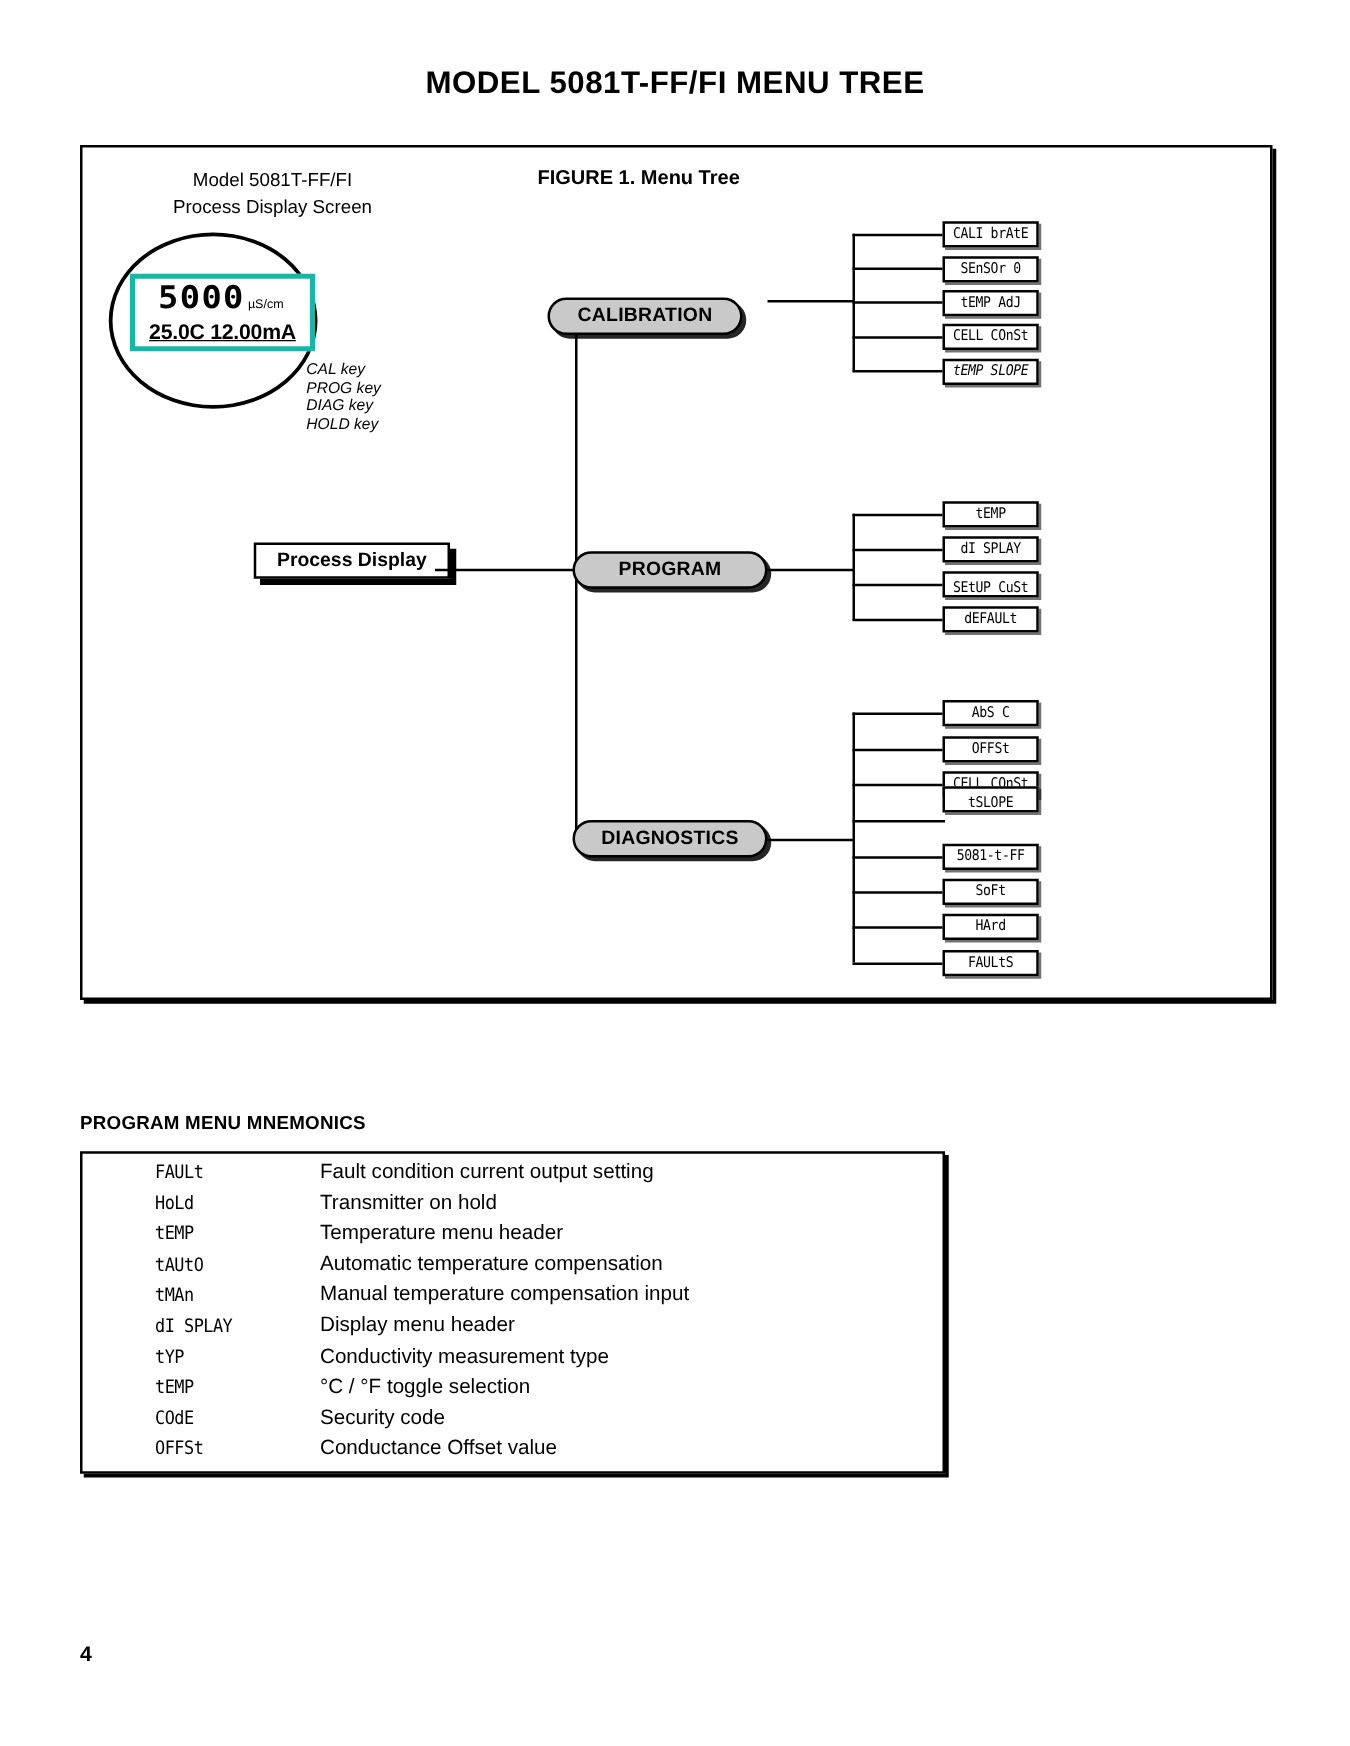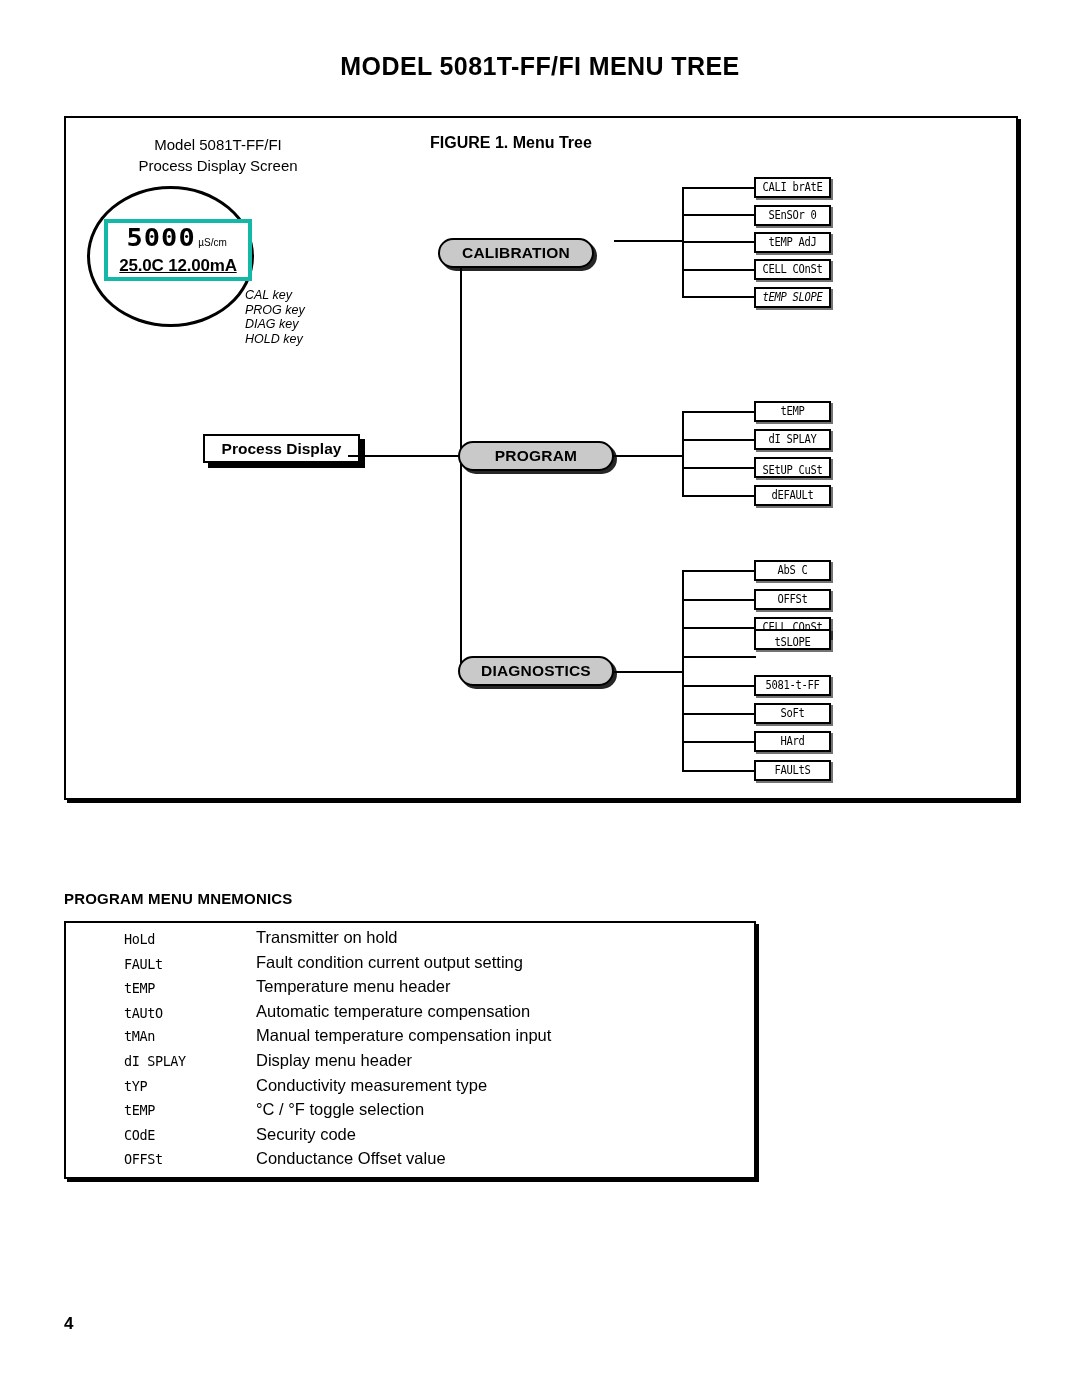--- a/index.html
+++ b/index.html
@@ -367,28 +367,28 @@
 <div class="leaf-box" style="top:731px;">
     <span class="seg-text">HArd</span>
   </div>
 <div class="leaf-box" style="top:760px;">
     <span class="seg-text">FAULtS</span>
   </div>
 
 <div id="mnemonics-heading">PROGRAM MENU MNEMONICS</div>
 <div id="mnemonics-table">
   <div class="mnemonic-row">
+    <span class="mnemonic-code">FAULt</span>
+    <span class="mnemonic-desc">Fault condition current output setting</span>
+  </div>
+  <div class="mnemonic-row">
     <span class="mnemonic-code">HoLd</span>
     <span class="mnemonic-desc">Transmitter on hold</span>
   </div>
   <div class="mnemonic-row">
-    <span class="mnemonic-code">FAULt</span>
-    <span class="mnemonic-desc">Fault condition current output setting</span>
-  </div>
-  <div class="mnemonic-row">
     <span class="mnemonic-code">tEMP</span>
     <span class="mnemonic-desc">Temperature menu header</span>
   </div>
   <div class="mnemonic-row">
     <span class="mnemonic-code">tAUtO</span>
     <span class="mnemonic-desc">Automatic temperature compensation</span>
   </div>
   <div class="mnemonic-row">
     <span class="mnemonic-code">tMAn</span>
     <span class="mnemonic-desc">Manual temperature compensation input</span>

